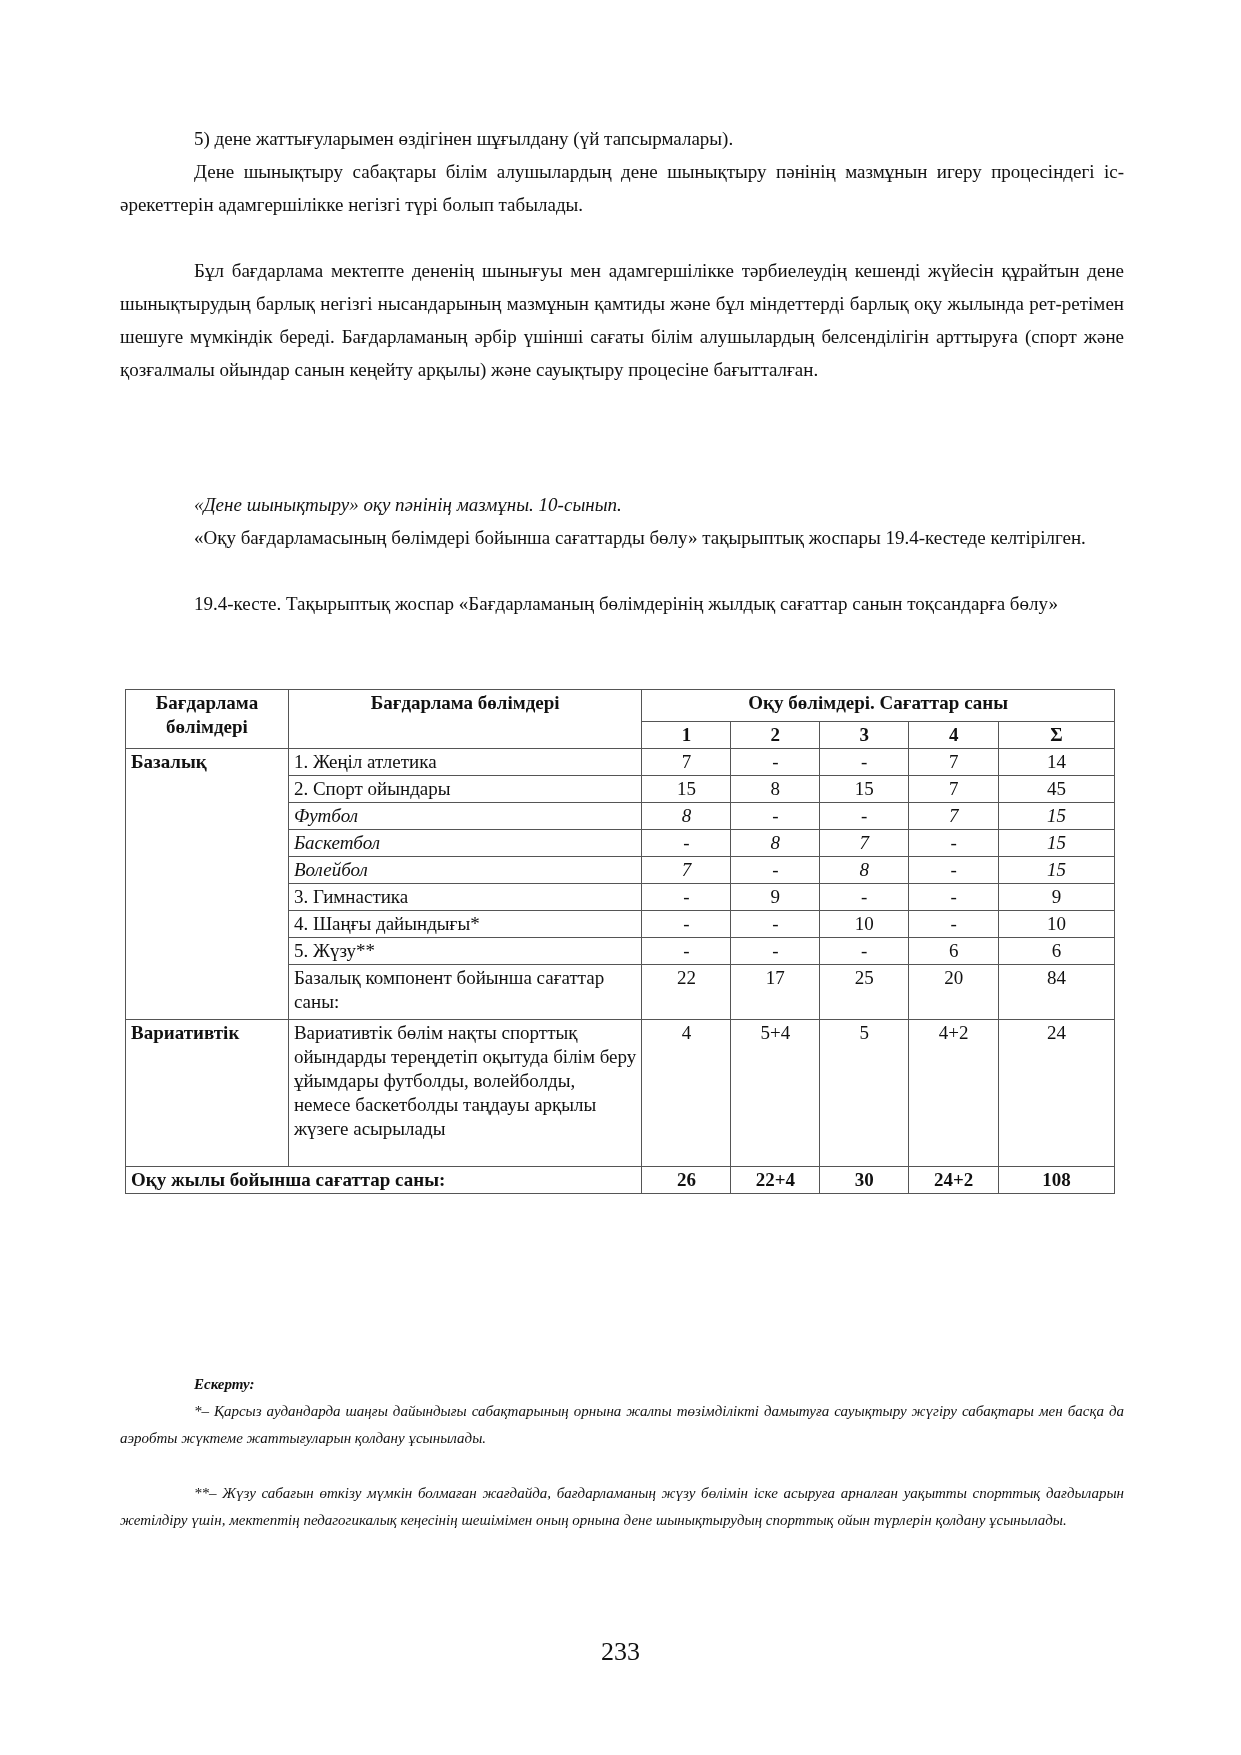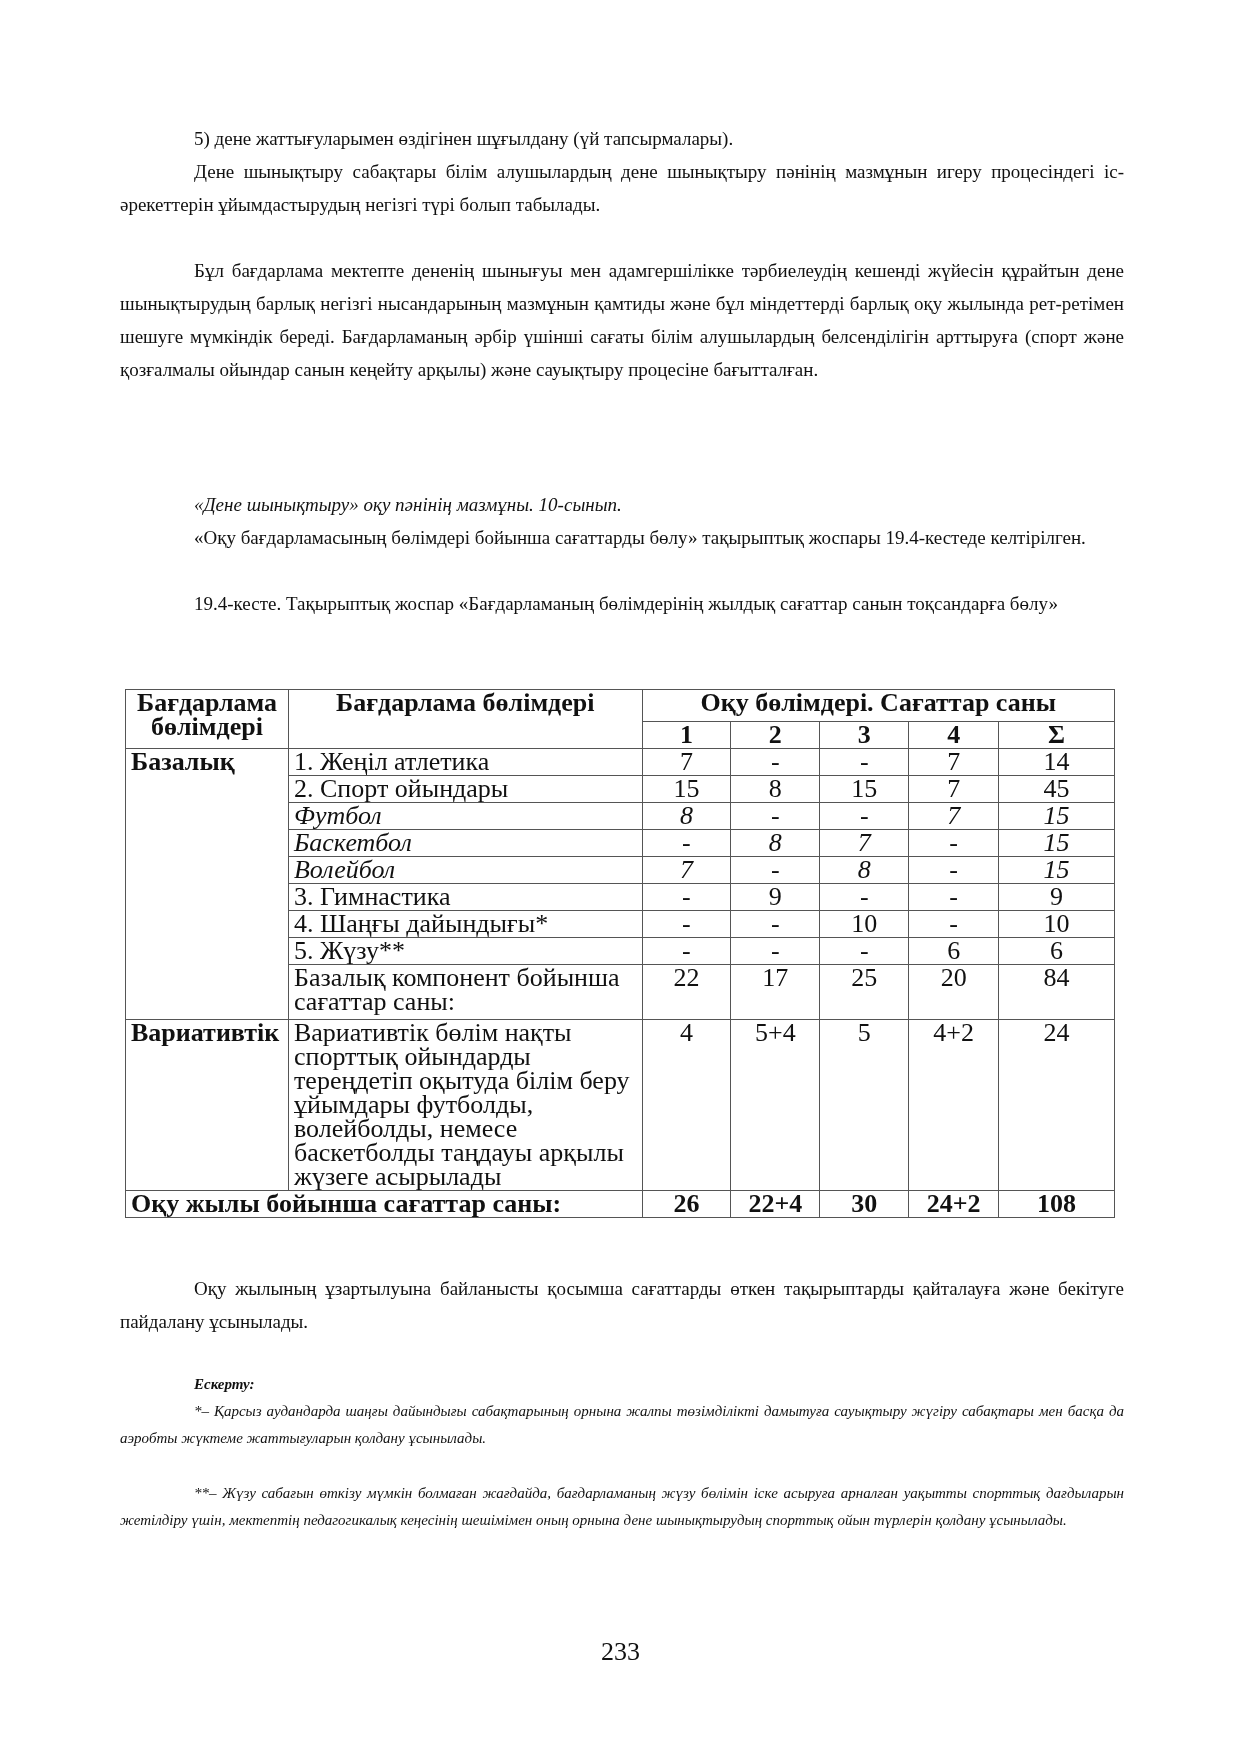--- a/index.html
+++ b/index.html
@@ -4,39 +4,39 @@
   <style>
     html, body { margin: 0; padding: 0; background: #ffffff; }
     body { width: 1241px; height: 1755px; position: relative; overflow: hidden; color: #111; }
     .page { position: absolute; left: 0; top: 0; width: 1241px; height: 1755px; }
     .text { font-family: "Liberation Serif", serif; font-size: 19px; line-height: 33px; }
     .para { position: absolute; left: 120px; width: 1004px; text-align: justify; text-align-last: left; margin: 0; }
     .indent { text-indent: 74px; }
     .italic { font-style: italic; }
     .bold { font-weight: bold; }
 
-    table.plan { position: absolute; left: 125px; top: 689px; width: 990px; border-collapse: collapse; font-family: "Liberation Serif", serif; font-size: 26px; line-height: 24px; color: #111; }
+    table.plan { position: absolute; left: 125px; top: 689px; width: 990px; border-collapse: collapse; font-family: "Liberation Serif", serif; font-size: 19px; line-height: 24px; color: #111; }
     table.plan td, table.plan th { border: 1.5px solid #555; padding: 1px 5px; vertical-align: top; }
     table.plan th { font-weight: bold; text-align: center; }
     td.num { text-align: center; }
     td.it { font-style: italic; }
     td.cat { font-weight: bold; text-align: left; }
     td.cat-left { font-weight: bold; text-align: left; }
     tr.total td { font-weight: bold; }
 
     .notes { font-family: "Liberation Serif", serif; font-style: italic; font-size: 15px; line-height: 27px; }
     .page-number { position: absolute; left: 0; width: 1241px; top: 1637px; text-align: center; font-family: "Liberation Serif", serif; font-size: 26px; }
   </style>
 </head>
 <body>
 
 <div class="page">
 
   <p class="para text indent" style="top:122px;">5) дене жаттығуларымен өздігінен шұғылдану (үй тапсырмалары).</p>
-  <p class="para text indent" style="top:155px;">Дене шынықтыру сабақтары білім алушылардың дене шынықтыру пәнінің мазмұнын игеру процесіндегі іс-әрекеттерін ұйымдастырудың негізгі түрі болып табылады.</p>
+  <p class="para text indent" style="top:155px;">Дене шынықтыру сабақтары білім алушылардың дене шынықтыру пәнінің мазмұнын игеру процесіндегі іс-әрекеттерін адамгершілікке негізгі түрі болып табылады.</p>
   <p class="para text indent" style="top:254px;">Бұл бағдарлама мектепте дененің шынығуы мен адамгершілікке тәрбиелеудің кешенді жүйесін құрайтын дене шынықтырудың барлық негізгі нысандарының мазмұнын қамтиды және бұл міндеттерді барлық оқу жылында рет-ретімен шешуге мүмкіндік береді. Бағдарламаның әрбір үшінші сағаты білім алушылардың белсенділігін арттыруға (спорт және қозғалмалы ойындар санын кеңейту арқылы) және сауықтыру процесіне бағытталған.</p>
 
   <p class="para text indent italic" style="top:488px;">«Дене шынықтыру» оқу пәнінің мазмұны. 10-сынып.</p>
   <p class="para text indent" style="top:521px;">«Оқу бағдарламасының бөлімдері бойынша сағаттарды бөлу» тақырыптық жоспары 19.4-кестеде келтірілген.</p>
   <p class="para text indent" style="top:587px; width: 980px;">19.4-кесте. Тақырыптық жоспар «Бағдарламаның бөлімдерінің жылдық сағаттар санын тоқсандарға бөлу»</p>
 
   <table class="plan">
     <colgroup>
       <col style="width:163px">
       <col style="width:354px">
@@ -147,20 +147,19 @@
         <td colspan="2" style="text-align:left;">Оқу жылы бойынша сағаттар саны:</td>
         <td class="num">26</td>
         <td class="num">22+4</td>
         <td class="num">30</td>
         <td class="num">24+2</td>
         <td class="num">108</td>
       </tr>
     </tbody>
   </table>
 
-  <p class="para text indent" style="top:1272px;">Оқу жылының ұзартылуына байланысты қосымша сағаттарды өткен тақырыптарды қайталауға және бекітуге пайдалану ұсынылады.</p>
 
   <p class="para notes bold indent" style="top:1371px;">Ескерту:</p>
   <p class="para notes indent" style="top:1398px;">*– Қарсыз аудандарда шаңғы дайындығы сабақтарының орнына жалпы төзімділікті дамытуға сауықтыру жүгіру сабақтары мен басқа да аэробты жүктеме жаттығуларын қолдану ұсынылады.</p>
   <p class="para notes indent" style="top:1480px;">**– Жүзу сабағын өткізу мүмкін болмаған жағдайда, бағдарламаның жүзу бөлімін іске асыруға арналған уақытты спорттық дағдыларын жетілдіру үшін, мектептің педагогикалық кеңесінің шешімімен оның орнына дене шынықтырудың спорттық ойын түрлерін қолдану ұсынылады.</p>
 
   <div class="page-number">233</div>
 </div>
 
 </body></html>

